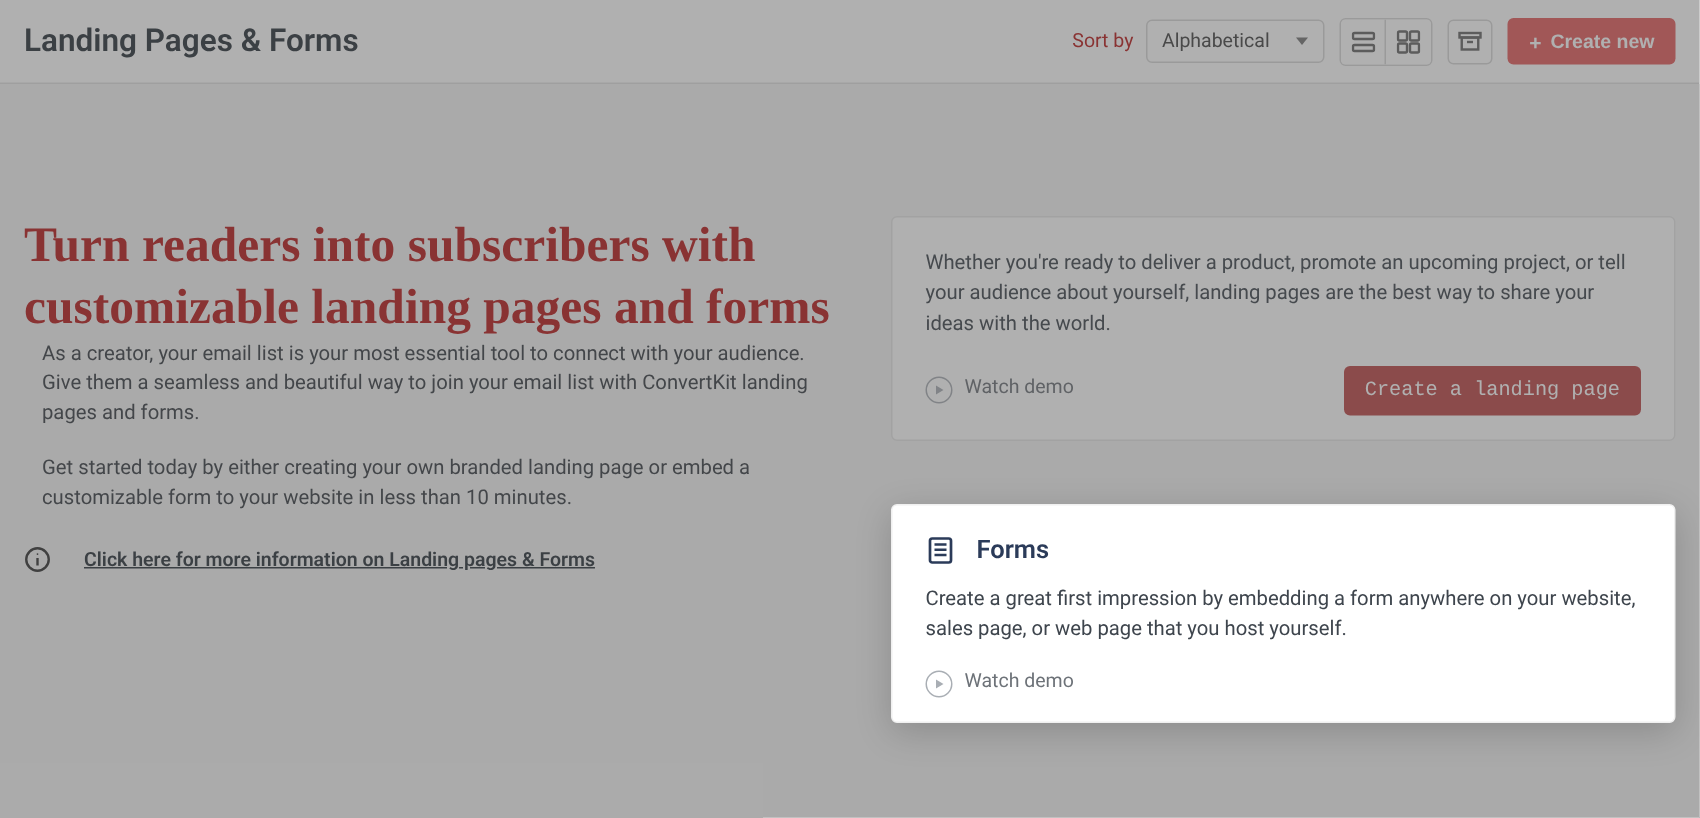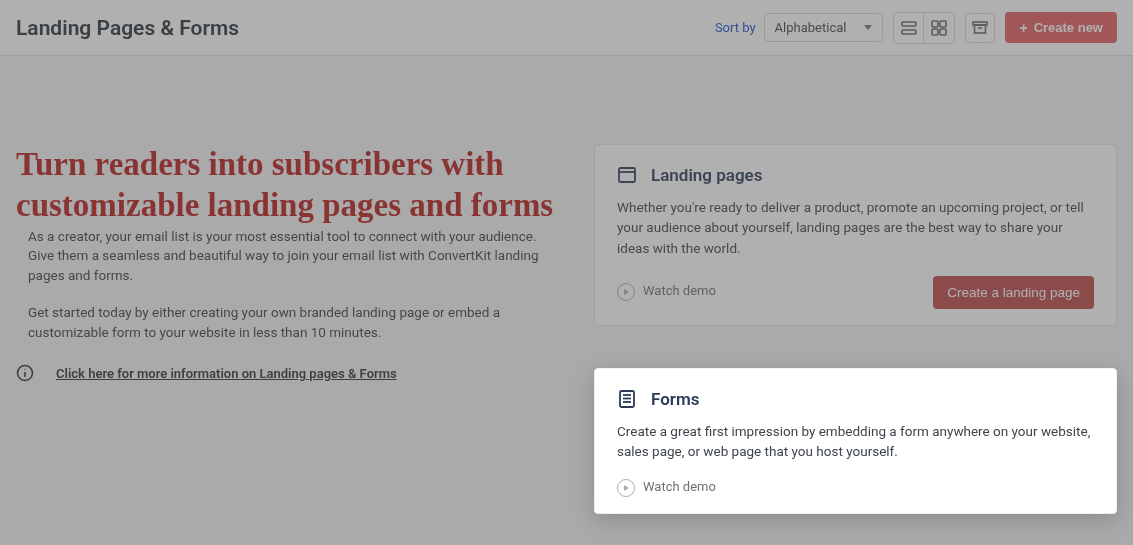--- a/index.html
+++ b/index.html
@@ -28,21 +28,21 @@
     background: #fff;
   }
   .page-title {
     font-size: 21px;
     font-weight: 600;
     color: #2b333b;
     flex: 1;
   }
   .sort-label {
     font-size: 13px;
-    color: #1d4ed8;
+    color: #b91c1c;
     margin-right: 8px;
   }
   .sort-select {
     display: flex;
     align-items: center;
     gap: 18px;
     background: #fff;
     border: 1px solid #d8d8d8;
     border-radius: 4px;
     padding: 6px 10px;
@@ -168,21 +168,21 @@
     width:0; height:0;
     border-left:5px solid #a9aeb4;
     border-top:3.5px solid transparent;
     border-bottom:3.5px solid transparent;
     margin-left:1.5px;
   }
   .spacer { flex:1; }
   .cta-dark {
     background:#bc4747;
     color:#fff; border:none; border-radius:4px;
-    padding:9px 14px; font-size:13.5px; cursor:pointer;
+    padding:9px 14px; font-size:13.5px; cursor:pointer;font-family:Liberation Mono, monospace;
   }
   .cta-light {
     background:#f36a6a;
     color:#fff; border:none; border-radius:4px;
     padding:9px 14px; font-size:13.5px; cursor:pointer;
   }
 </style>
 </head>
 <body>
 
@@ -235,27 +235,20 @@
           <line x1="9" y1="8" x2="9" y2="13"></line>
           <circle cx="9" cy="5.4" r="0.6" fill="#333" stroke="none"></circle>
       </svg>
       <a class="info-link">Click here for more information on Landing pages &amp; Forms</a>
     </div>
   </div>
 
   <div class="right">
 
     <div class="card">
-      <div class="card-head">
-        <svg width="20" height="20" viewBox="0 0 20 20" fill="none" stroke-width="1.8">
-          <rect x="2" y="3" width="16" height="14" rx="1.5"></rect>
-            <line x1="2" y1="7" x2="18" y2="7"></line>
-        </svg>
-        <div class="card-title">Landing pages</div>
-      </div>
       <div class="card-desc">Whether you're ready to deliver a product, promote an upcoming project, or tell your audience about yourself, landing pages are the best way to share your ideas with the world.</div>
       <div class="card-foot">
         <div class="watch">
           <span class="watch-icon"></span>
           <span>Watch demo</span>
         </div>
         <div class="spacer"></div>
         <button class="cta-dark">Create a landing page</button>
       </div>
     </div>

